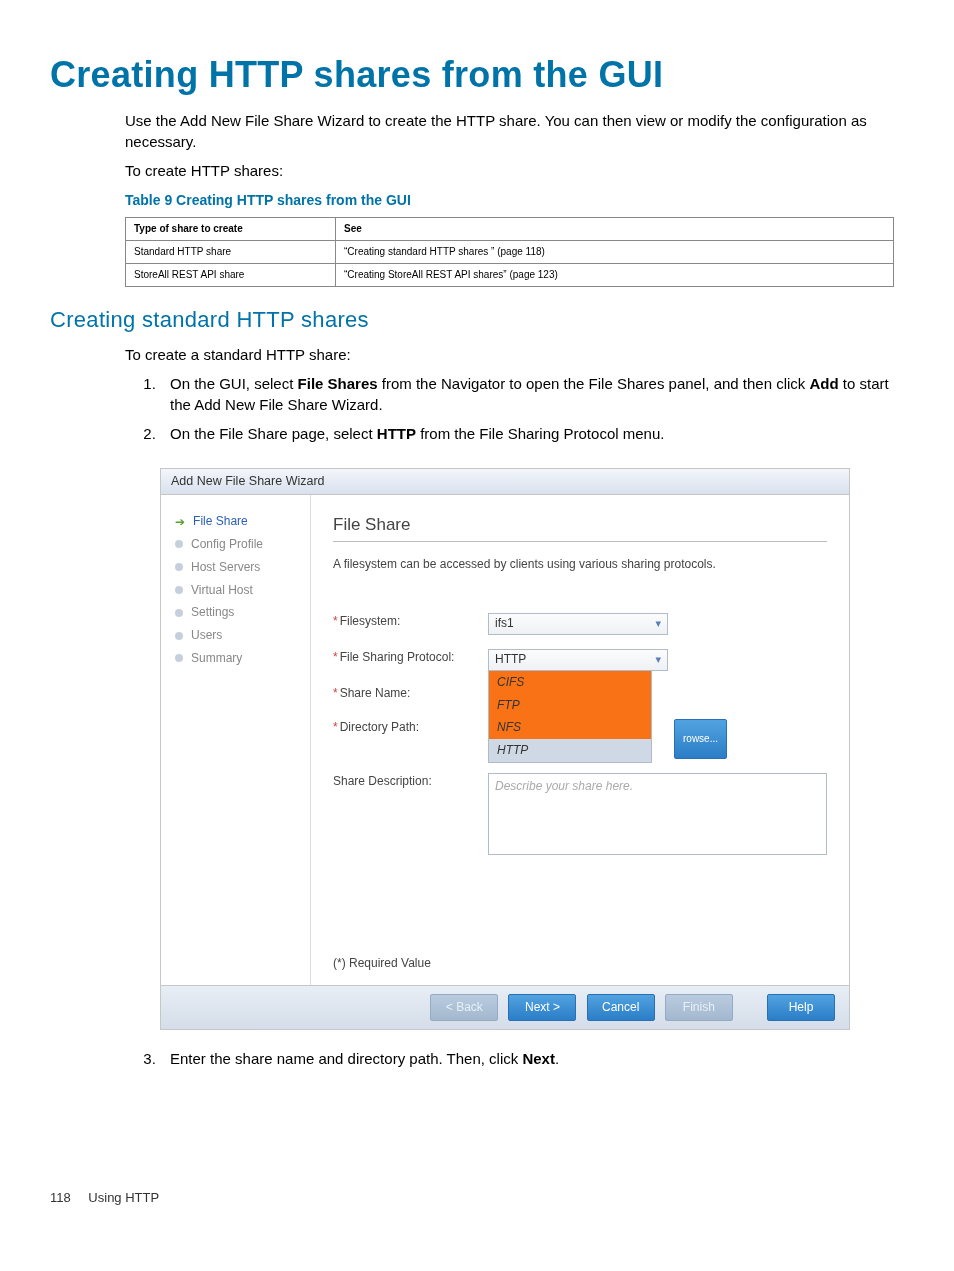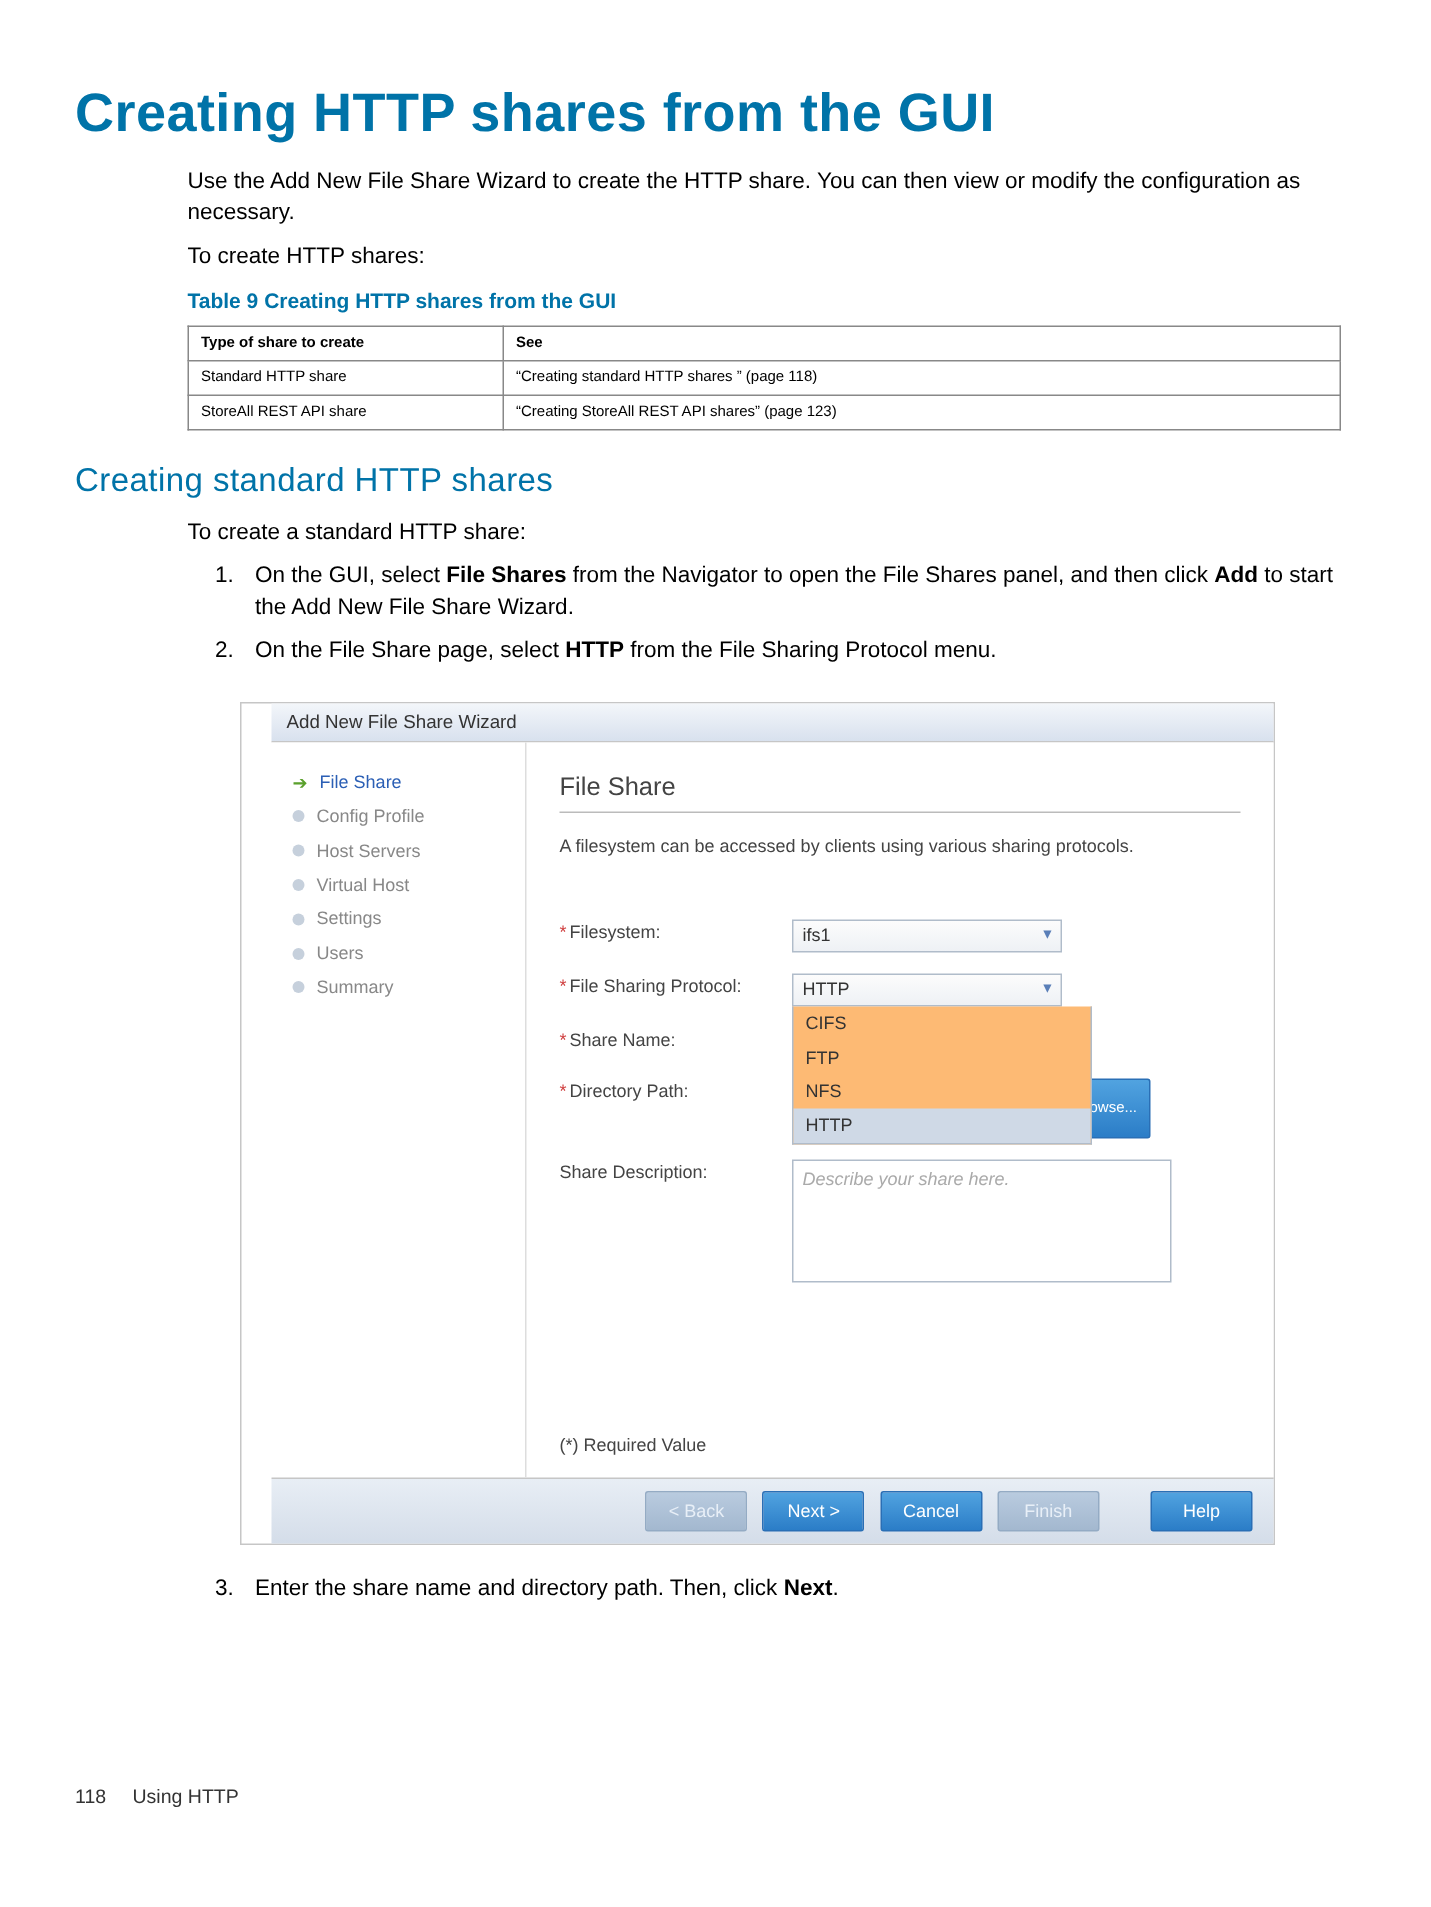--- a/index.html
+++ b/index.html
@@ -49,21 +49,21 @@
     text-align: left;
   }
   table.doc-table th { font-weight: bold; }
   table.doc-table td.link { color: #000000; }
   ol.steps { list-style: decimal; margin-left: 110px; margin-top: 6px; }
   ol.steps li { padding-left: 10px; margin-bottom: 8px; }
   ol.steps li::marker { font-size: 15px; }
   .bold { font-weight: bold; }
 
   
-  .wizard-wrap { margin: 24px 0 18px 110px; border: 1px solid #c6c6c6; background: #fff; width: 690px; padding-left: 20px; }
+  .wizard-wrap { margin: 24px 0 18px 110px; border: 1px solid #c6c6c6; background: #fff; width: 690px; }
   .wiz-title {
     background: linear-gradient(#f3f6fa, #d8e1ee);
     padding: 4px 10px;
     font-size: 12.5px;
     color: #333;
     border-bottom: 1px solid #c6c6c6;
   }
   .wiz-body {
     display: flex;
     min-height: 490px;
@@ -100,45 +100,46 @@
     width: 180px; height: 22px;
     border: 1px solid #b0bcca;
     background: linear-gradient(#fcfcfc,#eef1f5);
     display: flex; align-items: center; justify-content: space-between;
     padding: 0 6px;
     font-size: 12px; color: #333;
   }
   .sel .chev { color: #5a7fb8; font-size: 11px; }
   .dropdown {
     position: absolute; left: 155px; top: 22px;
-    width: 200px;
+    width: 164px;
     border: 1px solid #b0bcca; border-top: none;
-    background: #fdba74;
+    background: #f97316;
     z-index: 5;
+    font-style: italic;
   }
   .dropdown .opt { padding: 3px 8px; font-size: 12px; color: #333; }
   .dropdown .opt.selected { background: #cfd9e6; }
   .txt {
     width: 180px; height: 20px;
     border: 1px solid #b0bcca;
     background: #fff;
   }
   .browse {
     margin-left: 6px;
     height: 40px;
     background: linear-gradient(#51a3e0,#2b7dc7);
     color: #fff; font-size: 10px;
     border: 1px solid #2a6fb5;
     padding: 0 8px;
     border-radius: 2px;
     display: inline-flex; align-items: center;
   }
   .browse.covered { position: relative; z-index: 1; }
   .textarea {
-    width: 253px; height: 82px;
+    width: 339px; height: 82px;
     border: 1px solid #b0bcca;
     background: #fff;
     padding: 4px 6px;
     font-size: 12px; color: #aaa;
     font-style: italic;
   }
   .required-note { font-size: 12px; color: #444; margin-top: 100px; }
   .wiz-footer {
     background: linear-gradient(#e8eef5,#d4dde9);
     border-top: 1px solid #c6c6c6;

